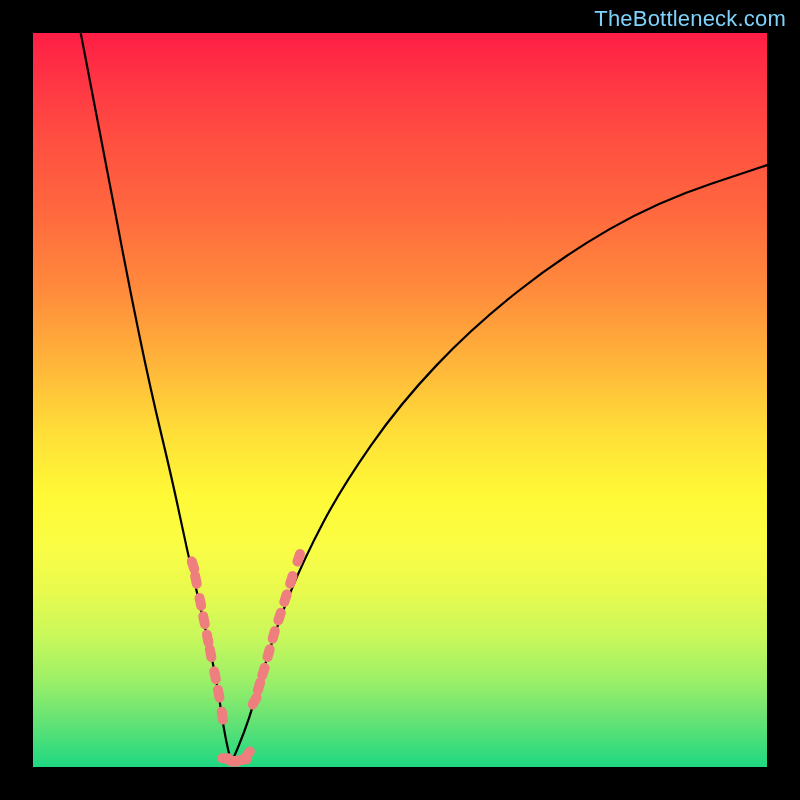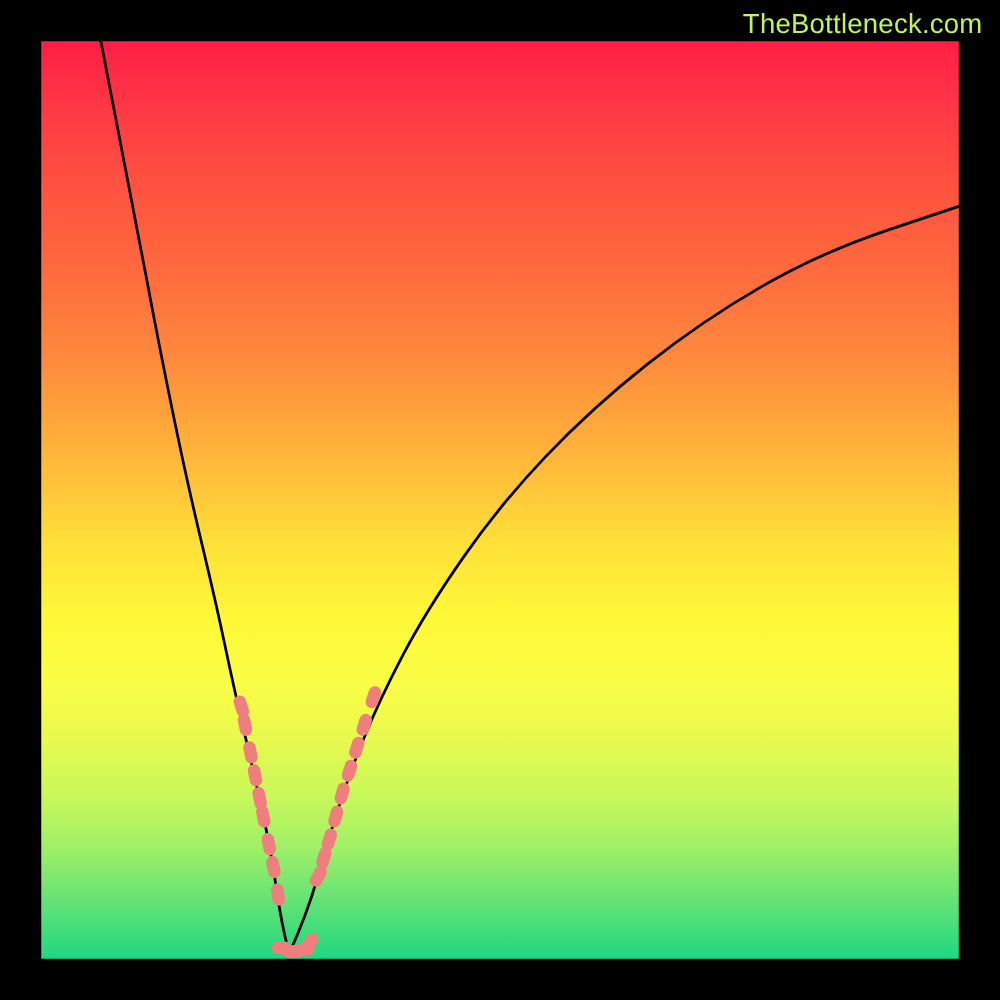--- a/index.html
+++ b/index.html
@@ -41,21 +41,21 @@
       #caf85a 82%,
       #9ef067 88%,
       #62e275 94%,
       #1ed882 100%
     );
   }
   .watermark {
     position: absolute;
     top: 6px;
     right: 14px;
-    color: #bef264;
+    color: #7dd3fc;
     font-size: 22px;
     font-weight: 500;
     letter-spacing: 0.2px;
     user-select: none;
   }
   svg.curve {
     position: absolute;
     left: 0;
     top: 0;
     width: 734px;

